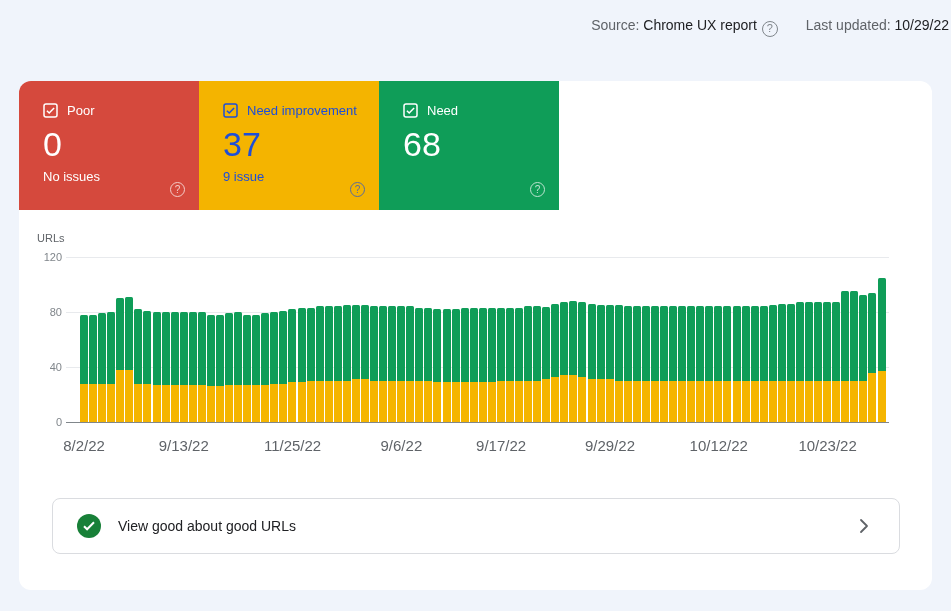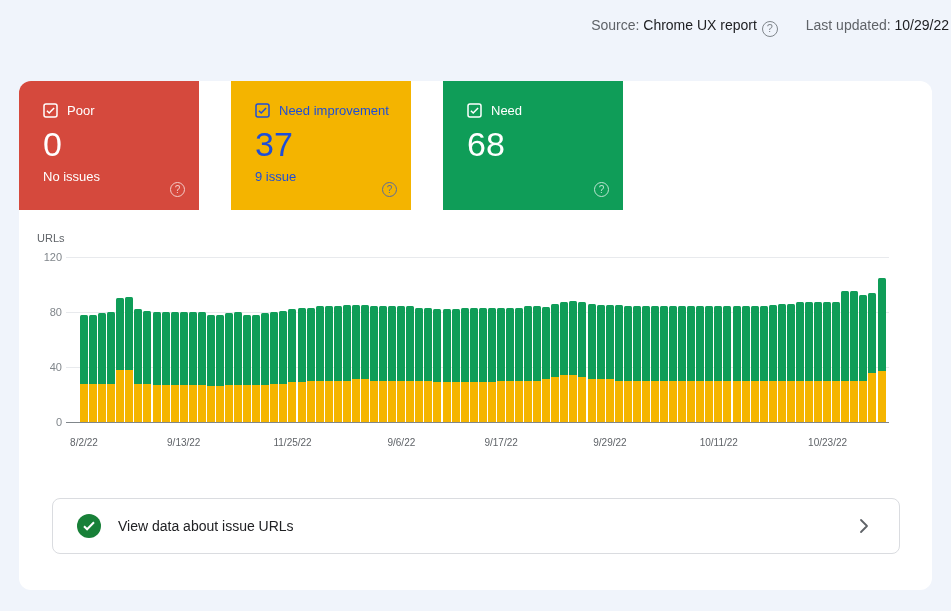--- a/index.html
+++ b/index.html
@@ -24,21 +24,21 @@
     font-size:10px;line-height:1;vertical-align:-2px;
     box-sizing:border-box;
   }
   .topbar .help-circle{color:#80868B;margin-left:5px;width:16px;height:16px;font-size:11px;}
   
   .panel{
     position:absolute;left:19px;top:81px;width:913px;height:509px;
     background:#FFFFFF;border-radius:12px;
   }
   
-  .cards{position:absolute;left:0;top:0;height:129px;display:flex;gap:32px;}
+  .cards{position:absolute;left:0;top:0;height:129px;display:flex;}
   .card{
     position:relative;width:180px;height:129px;box-sizing:border-box;
     padding:22px 24px 0 24px;cursor:pointer;
   }
   .card-poor{background:#D5493D;color:#FFFFFF;border-top-left-radius:12px;}
   .card-improve{background:#F4B400;color:#1d4ed8;}
   .card-good{background:#0F9D58;color:#FFFFFF;}
   .card-top{display:flex;align-items:center;gap:9px;}
   .checkbox{display:inline-flex;width:15px;height:15px;flex:0 0 auto;}
   .card-label{font-size:13px;white-space:nowrap;}
@@ -58,21 +58,21 @@
   .gridline.baseline{background:#80868B;}
   .bars{
     position:absolute;left:61px;top:27px;width:806px;height:165px;
     display:flex;align-items:flex-end;justify-content:space-between;
   }
   .bar{width:8px;display:flex;flex-direction:column;justify-content:flex-end;}
   .seg-good{background:#0F9D58;border-radius:1.5px 1.5px 0 0;}
   .seg-improve{background:#F5B500;}
   .xlabel{
     position:absolute;top:207px;transform:translateX(-50%);
-    font-size:10px;color:#5F6368;white-space:nowrap;
+    font-size:15px;color:#5F6368;white-space:nowrap;
   }
   
   .action-row{
     position:absolute;left:33px;top:417px;width:848px;height:56px;
     box-sizing:border-box;border:1px solid #DADCE0;border-radius:8px;
     background:#FFFFFF;display:flex;align-items:center;cursor:pointer;
   }
   .check-circle{
     width:24px;height:24px;border-radius:50%;background:#188038;
     display:flex;align-items:center;justify-content:center;
@@ -512,32 +512,32 @@
           <div class="seg-improve" style="height: 50.9px;"></div>
         </div>
       </div>
     <div id="xlabels">
         <div class="xlabel" style="left: 65px;">8/2/22</div>
         <div class="xlabel" style="left: 164.75px;">9/13/22</div>
         <div class="xlabel" style="left: 273.568px;">11/25/22</div>
         <div class="xlabel" style="left: 382.386px;">9/6/22</div>
         <div class="xlabel" style="left: 482.136px;">9/17/22</div>
         <div class="xlabel" style="left: 590.955px;">9/29/22</div>
-        <div class="xlabel" style="left: 699.773px;">10/11/22</div>
+        <div class="xlabel" style="left: 699.773px;">10/12/22</div>
         <div class="xlabel" style="left: 808.591px;">10/23/22</div>
       </div>
   </div>
 
   <div class="action-row">
     <span class="check-circle">
       <svg width="12" height="10" viewBox="0 0 12 10">
           <path d="M1 5.2l3.1 3.1L11 1.3" stroke="#FFFFFF" stroke-width="2" fill="none"></path>
         </svg>
     </span>
-    <span class="action-label">View data about issue URLs</span>
+    <span class="action-label">View good about good URLs</span>
     <span class="chevron">
       <svg width="10" height="16" viewBox="0 0 10 16">
           <path d="M2 2l6 6-6 6" stroke="#5F6368" stroke-width="1.8" fill="none" stroke-linecap="round" stroke-linejoin="round"></path>
         </svg>
     </span>
   </div>
 
 </div>
 
 </body></html>

